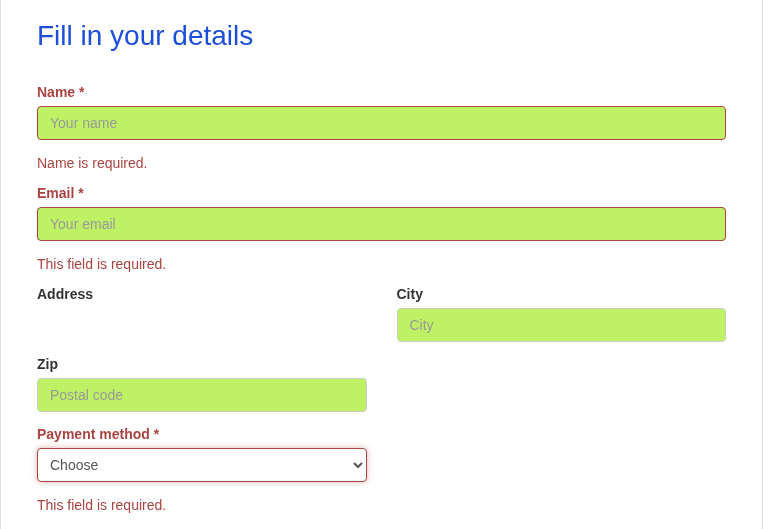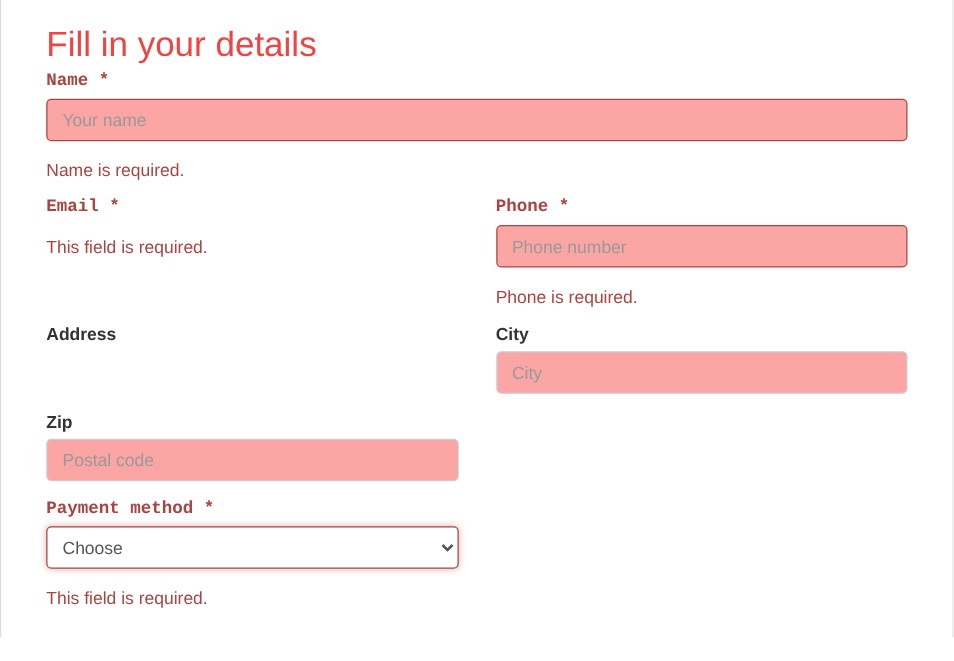--- a/index.html
+++ b/index.html
@@ -16,22 +16,22 @@
     }
     .form-container {
       width: 763px;
       border-left: 1px solid #ddd;
       border-right: 1px solid #ddd;
       padding: 20px 36px 10px 36px;
     }
     .form-title {
       font-size: 28px;
       font-weight: 400;
-      color: #ef4444;
-      margin-bottom: 5px;
+      color: #1d4ed8;
+      margin-bottom: 32px;
     }
     .row {
       display: flex;
       gap: 30px;
       margin-bottom: 14px;
     }
     .col {
       flex: 1;
       min-width: 0;
     }
@@ -40,33 +40,32 @@
     }
     .label {
       display: block;
       font-weight: 700;
       font-size: 14px;
       margin-bottom: 6px;
       color: #333;
     }
     .label.error {
       color: #a94442;
-      font-family: Liberation Mono, monospace;
     }
     .req {
       color: #a94442;
     }
     .form-control {
       width: 100%;
       height: 34px;
       padding: 6px 12px;
       font-size: 14px;
       line-height: 1.42857143;
       color: #555;
-      background-color: #fca5a5;
+      background-color: #bef264;
       border: 1px solid #ccc;
       border-radius: 4px;
       font-family: inherit;
     }
     .form-control::placeholder {
       color: #999;
     }
     .form-control.error {
       border-color: #a94442;
     }
@@ -103,29 +102,22 @@
       <span class="error-msg">Name is required.</span>
     </div>
   </div>
 
   <div class="row">
     <div class="col">
       <label class="label error">
         <span>Email</span>
         <span class="req">*</span>
       </label>
+      <input type="text" class="form-control error" placeholder="Your email" style="">
       <span class="error-msg">This field is required.</span>
-    </div>
-    <div class="col">
-      <label class="label error">
-        <span>Phone</span>
-        <span class="req">*</span>
-      </label>
-      <input type="text" class="form-control error" placeholder="Phone number" style="">
-      <span class="error-msg">Phone is required.</span>
     </div>
   </div>
 
   <div class="row">
     <div class="col">
       <label class="label">
         <span>Address</span>
       </label>
     </div>
     <div class="col">

